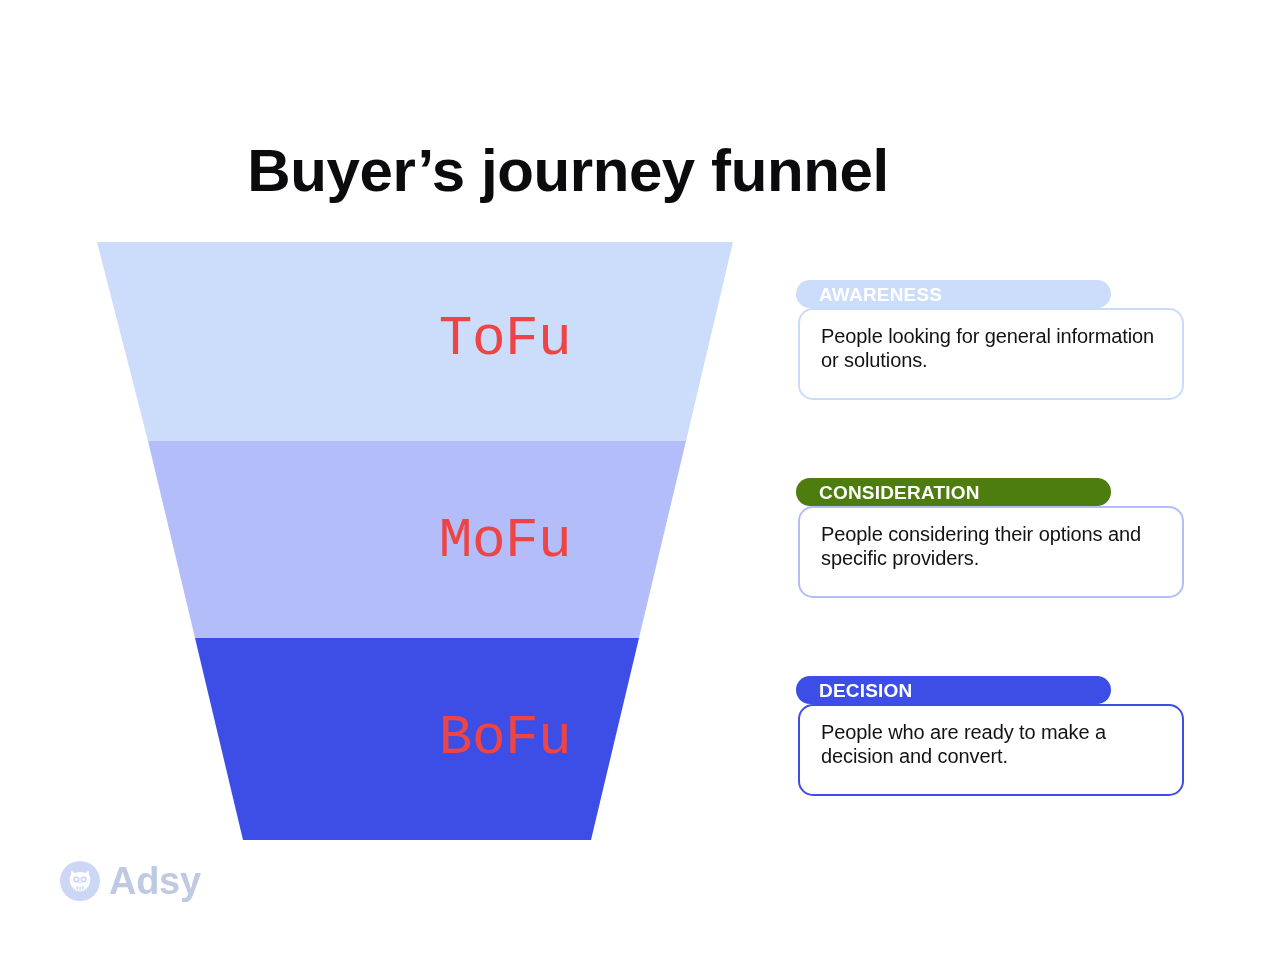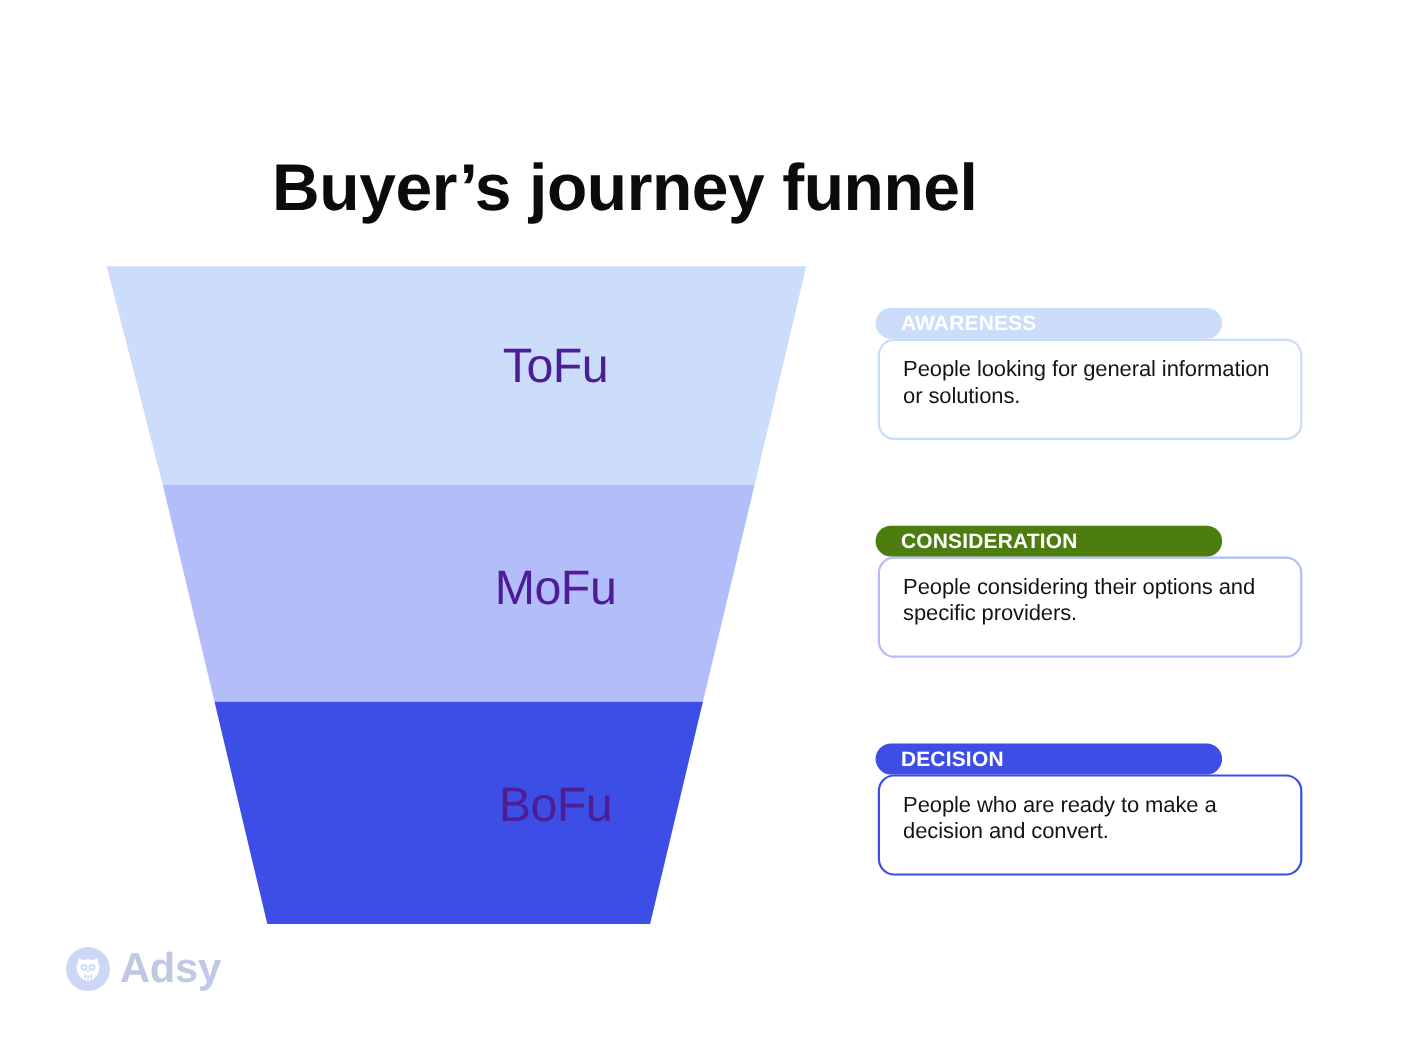--- a/index.html
+++ b/index.html
@@ -43,23 +43,23 @@
   .funnel-svg {
     display: block;
     width: 650px;
     height: 608px;
   }
   .funnel-label {
     position: absolute;
     width: 300px;
     text-align: center;
     left: 265px;
-    color: #4c1d95;
-    font-family: Liberation Sans, sans-serif;
-    font-size: 44px;
+    color: #ef4444;
+    font-family: Liberation Mono, monospace;
+    font-size: 56px;
     font-weight: normal;
     letter-spacing: -0.5px;
     line-height: 1;
   }
   .funnel-label.tofu { top: 73px; }
   .funnel-label.mofu { top: 275px; }
   .funnel-label.bofu { top: 472px; }
 
   
   .stages {

